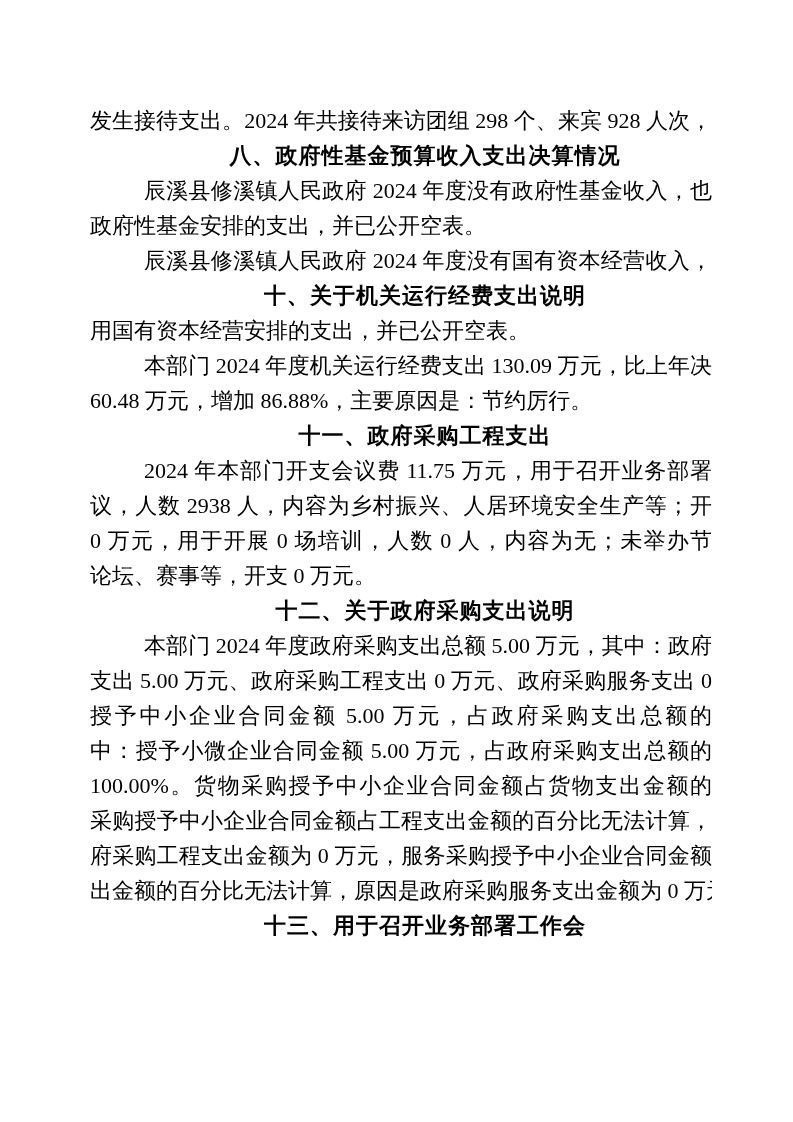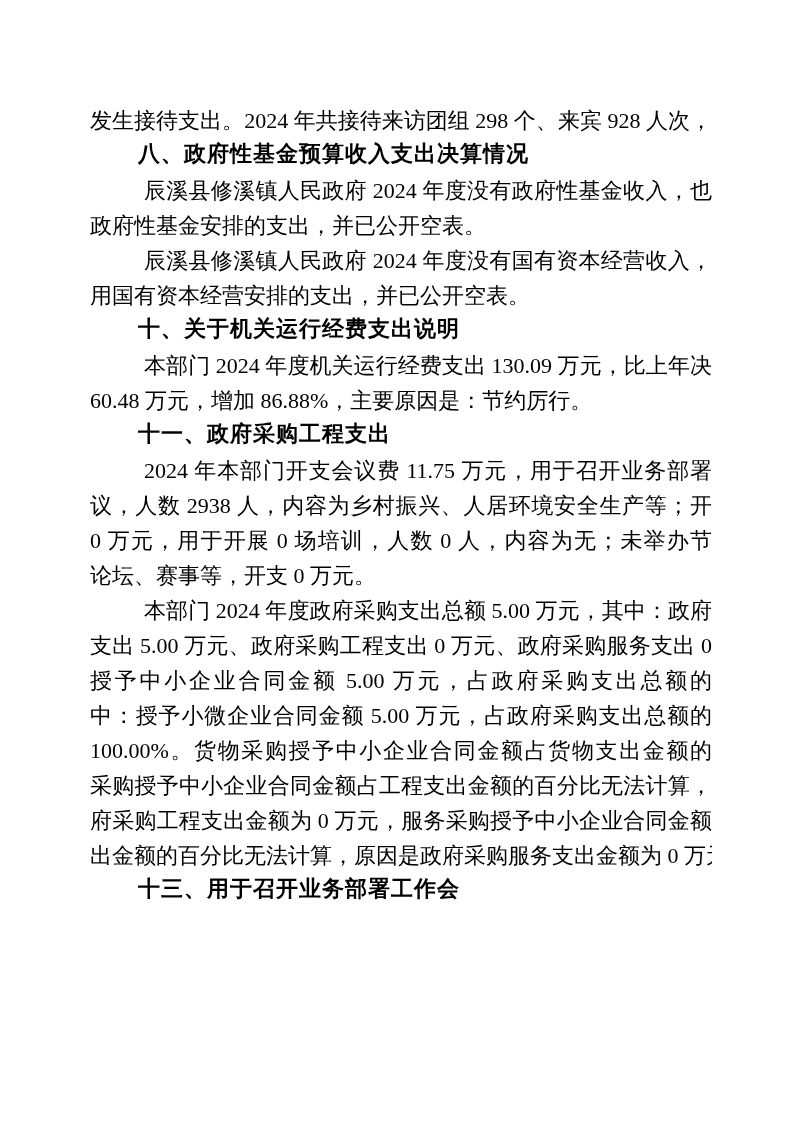--- a/index.html
+++ b/index.html
@@ -27,44 +27,46 @@
   }
   .line.fill {
     white-space: normal;
     text-align: justify;
     text-align-last: justify;
   }
   .line.indent {
     text-indent: 54px;
   }
   .line.heading {
-    font-family: Liberation Mono, monospace;
+    font-family: Liberation Serif, serif;
     font-weight: 700;
     text-indent: 48px;
     letter-spacing: 1px;
+    text-align: center;
   }
 </style>
 </head>
 <body style="background: rgb(255, 255, 255);">
 
 <div class="doc" style="color: rgb(0, 0, 0);">
     <div class="line fill">发生接待支出。2024 年共接待来访团组 298 个、来宾 928 人次，主要是</div>
     <div class="line heading">八、政府性基金预算收入支出决算情况</div>
     <div class="line fill indent">辰溪县修溪镇人民政府 2024 年度没有政府性基金收入，也没有使用</div>
     <div class="line">政府性基金安排的支出，并已公开空表。</div>
     <div class="line fill indent">辰溪县修溪镇人民政府 2024 年度没有国有资本经营收入，也没有使</div>
+    <div class="line heading">十、关于机关运行经费支出说明</div>
     <div class="line">用国有资本经营安排的支出，并已公开空表。</div>
-    <div class="line heading">十、关于机关运行经费支出说明</div>
     <div class="line fill indent">本部门 2024 年度机关运行经费支出 130.09 万元，比上年决算数增加</div>
     <div class="line">60.48 万元，增加 86.88%，主要原因是：节约厉行。</div>
     <div class="line heading">十一、政府采购工程支出</div>
     <div class="line fill indent">2024 年本部门开支会议费 11.75 万元，用于召开业务部署工作会</div>
     <div class="line fill">议，人数 2938 人，内容为乡村振兴、人居环境安全生产等；开支培训费</div>
     <div class="line fill">0 万元，用于开展 0 场培训，人数 0 人，内容为无；未举办节庆、晚会、</div>
     <div class="line">论坛、赛事等，开支 0 万元。</div>
+    <div class="line heading">十二、关于政府采购支出说明</div>
     <div class="line fill indent">本部门 2024 年度政府采购支出总额 5.00 万元，其中：政府采购货物</div>
     <div class="line fill">支出 5.00 万元、政府采购工程支出 0 万元、政府采购服务支出 0 万元。</div>
     <div class="line fill">授予中小企业合同金额 5.00 万元，占政府采购支出总额的 100.00%，其</div>
     <div class="line fill">中：授予小微企业合同金额 5.00 万元，占政府采购支出总额的</div>
     <div class="line fill">100.00%。货物采购授予中小企业合同金额占货物支出金额的 100%，工程</div>
     <div class="line fill">采购授予中小企业合同金额占工程支出金额的百分比无法计算，原因是政</div>
     <div class="line fill">府采购工程支出金额为 0 万元，服务采购授予中小企业合同金额占服务支</div>
     <div class="line">出金额的百分比无法计算，原因是政府采购服务支出金额为 0 万元。</div>
     <div class="line heading">十三、用于召开业务部署工作会</div>
   </div>

